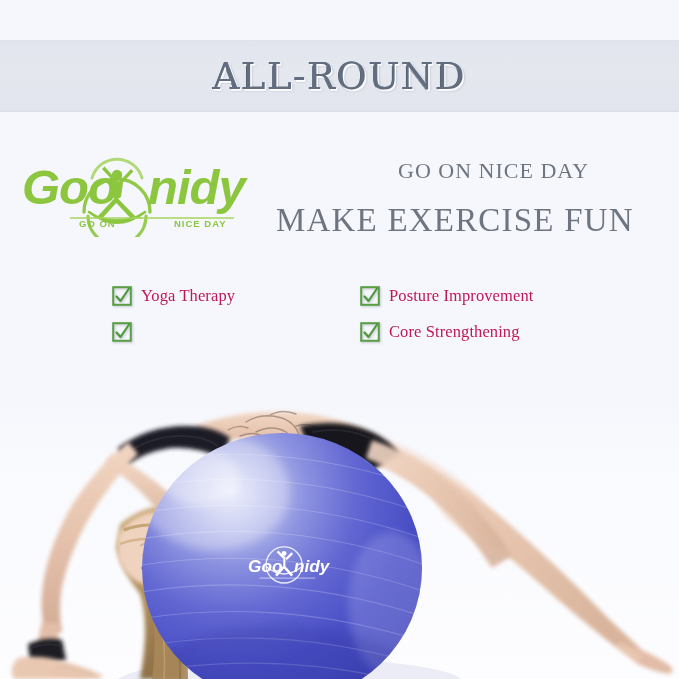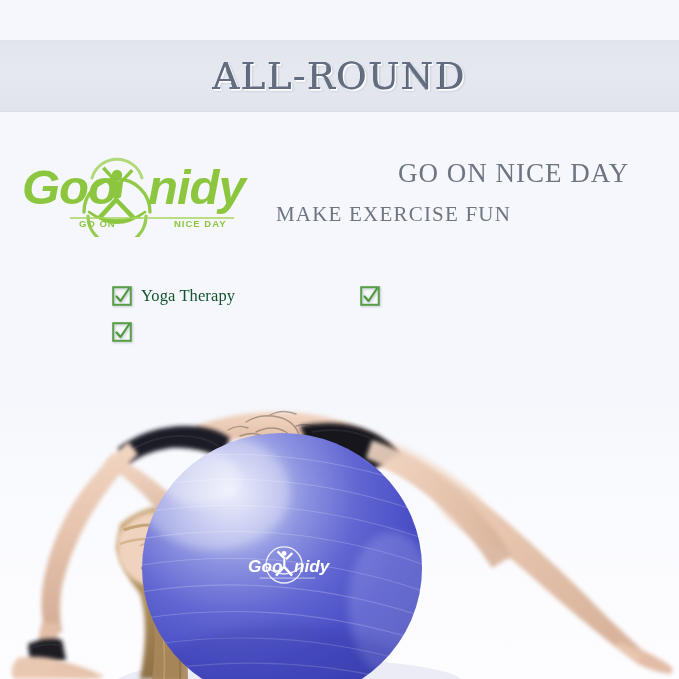--- a/index.html
+++ b/index.html
@@ -74,27 +74,27 @@
   .tagline {
     font-family: "Liberation Serif", serif;
     color: #6e7581;
     white-space: nowrap;
     letter-spacing: 1px;
   }
   #tagline-1 {
     position: absolute;
     left: 136px;
     top: 6px;
-    font-size: 27px;
+    font-size: 22px;
   }
   #tagline-2 {
     position: absolute;
     left: 14px;
     top: 50px;
-    font-size: 21px;
+    font-size: 33px;
     letter-spacing: 1.2px;
   }
 
   
   #features {
     position: absolute;
     left: 112px;
     top: 278px;
     width: 540px;
     height: 110px;
@@ -111,21 +111,21 @@
   .check-icon {
     flex: 0 0 auto;
     width: 20px;
     height: 20px;
     display: block;
     filter: drop-shadow(1.5px 1.5px 1px rgba(140,145,155,0.5));
   }
   .feature-label {
     font-family: "Liberation Serif", serif;
     font-size: 16.5px;
-    color: #14532d;
+    color: #be185d;
     white-space: nowrap;
     letter-spacing: 0.1px;
   }
 
   
   #photo {
     position: absolute;
     left: 0;
     top: 396px;
     width: 679px;
@@ -199,30 +199,38 @@
         <path d="M 4.5 10.5 L 8.5 15 L 17 2.5" fill="none" stroke="#4f9a3c" stroke-width="2.2" stroke-linecap="round" stroke-linejoin="round"></path>
       </svg>
       <span class="feature-label">Yoga Therapy</span>
     </div>
 
     <div class="feature-item">
       <svg class="check-icon" viewBox="0 0 20 20">
         <rect x="1.2" y="1.2" width="17.6" height="17.6" fill="none" stroke="#5a9e45" stroke-width="2"></rect>
         <path d="M 4.5 10.5 L 8.5 15 L 17 2.5" fill="none" stroke="#4f9a3c" stroke-width="2.2" stroke-linecap="round" stroke-linejoin="round"></path>
       </svg>
+      <span class="feature-label">Posture Improvement</span>
     </div>
 
     <div class="feature-item">
       <svg class="check-icon" viewBox="0 0 20 20">
         <rect x="1.2" y="1.2" width="17.6" height="17.6" fill="none" stroke="#5a9e45" stroke-width="2"></rect>
         <path d="M 4.5 10.5 L 8.5 15 L 17 2.5" fill="none" stroke="#4f9a3c" stroke-width="2.2" stroke-linecap="round" stroke-linejoin="round"></path>
       </svg>
     </div>
 
 
+    <div class="feature-item">
+      <svg class="check-icon" viewBox="0 0 20 20">
+        <rect x="1.2" y="1.2" width="17.6" height="17.6" fill="none" stroke="#5a9e45" stroke-width="2"></rect>
+        <path d="M 4.5 10.5 L 8.5 15 L 17 2.5" fill="none" stroke="#4f9a3c" stroke-width="2.2" stroke-linecap="round" stroke-linejoin="round"></path>
+      </svg>
+      <span class="feature-label">Core Strengthening</span>
+    </div>
 
 
   </div>
 
   <div id="photo">
     <svg id="photo-svg" width="679" height="283" viewBox="0 0 679 283">
       <defs>
         <radialGradient id="ballGrad" cx="32%" cy="22%" r="82%">
           <stop offset="0%" stop-color="#e3e6fa"></stop>
           <stop offset="14%" stop-color="#bfc4ef"></stop>

